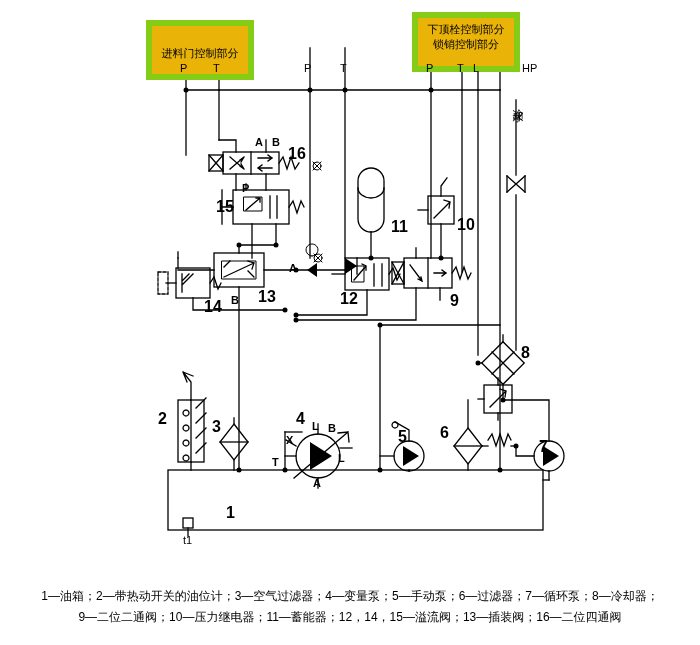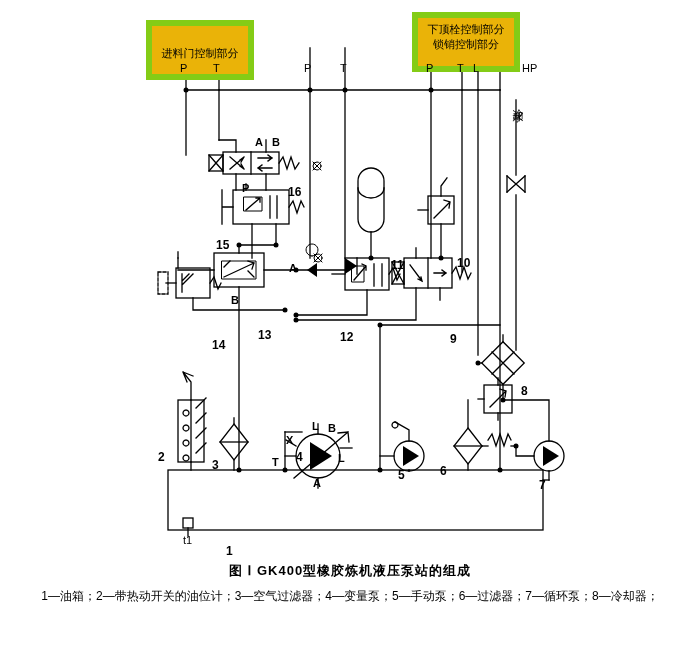--- a/index.html
+++ b/index.html
@@ -59,23 +59,22 @@
     line-height: 15px;
     background: #eab308;
   }
   .vert {
     writing-mode: vertical-rl;
     text-orientation: upright;
     letter-spacing: 1px;
   }
   .num {
     position: absolute;
-    font-size: 12px;
+    font-size: 16px;
     font-weight: bold;
-    margin-top: 40px;
   }
 </style>
 </head>
 <body>
 
 <div id="page">
 
   <svg id="schematic" viewBox="0 0 700 560" xmlns="http://www.w3.org/2000/svg">
     <g fill="none" stroke="#000" stroke-width="1.3" stroke-linecap="square">
 
@@ -317,33 +316,33 @@
   <div class="num" style="left:296px; top:410px;">4</div>
   <div class="num" style="left:398px; top:428px;">5</div>
   <div class="num" style="left:440px; top:424px;">6</div>
   <div class="num" style="left:539px; top:438px;">7</div>
   <div class="num" style="left:521px; top:344px;">8</div>
   <div class="num" style="left:450px; top:292px;">9</div>
   <div class="num" style="left:457px; top:216px;">10</div>
   <div class="num" style="left:391px; top:218px;">11</div>
   <div class="num" style="left:340px; top:290px;">12</div>
   <div class="num" style="left:258px; top:288px;">13</div>
-  <div class="num" style="left:212px; top:298px;">14</div>
+  <div class="num" style="left:204px; top:298px;">14</div>
   <div class="num" style="left:216px; top:198px;">15</div>
   <div class="num" style="left:288px; top:145px;">16</div>
 
   <div class="lbl" style="left:255px; top:136px; font-weight:bold;">A</div>
   <div class="lbl" style="left:272px; top:136px; font-weight:bold;">B</div>
   <div class="lbl" style="left:242px; top:182px; font-weight:bold;">P</div>
   <div class="lbl" style="left:289px; top:262px; font-weight:bold;">A</div>
   <div class="lbl" style="left:231px; top:294px; font-weight:bold;">B</div>
   <div class="lbl" style="left:286px; top:434px; font-weight:bold;">X</div>
   <div class="lbl" style="left:272px; top:456px; font-weight:bold;">T</div>
   <div class="lbl" style="left:312px; top:420px; font-weight:bold;">L</div>
   <div class="lbl" style="left:328px; top:422px; font-weight:bold;">B</div>
   <div class="lbl" style="left:338px; top:452px; font-weight:bold;">L</div>
   <div class="lbl" style="left:313px; top:477px; font-weight:bold;">A</div>
   <div class="lbl" style="left:183px; top:534px;text-align:center;">t1</div>
 
-  <div class="cap" id="caption-title">图 Ⅰ   GK400型橡胶炼机液压泵站的组成</div>
   <div class="cap" id="caption-legend1">1—油箱；2—带热动开关的油位计；3—空气过滤器；4—变量泵；5—手动泵；6—过滤器；7—循环泵；8—冷却器；</div>
+  <div class="cap" id="caption-legend2">9—二位二通阀；10—压力继电器；11—蓄能器；12，14，15—溢流阀；13—插装阀；16—二位四通阀</div>
 
 </div>
 
 </body></html>

